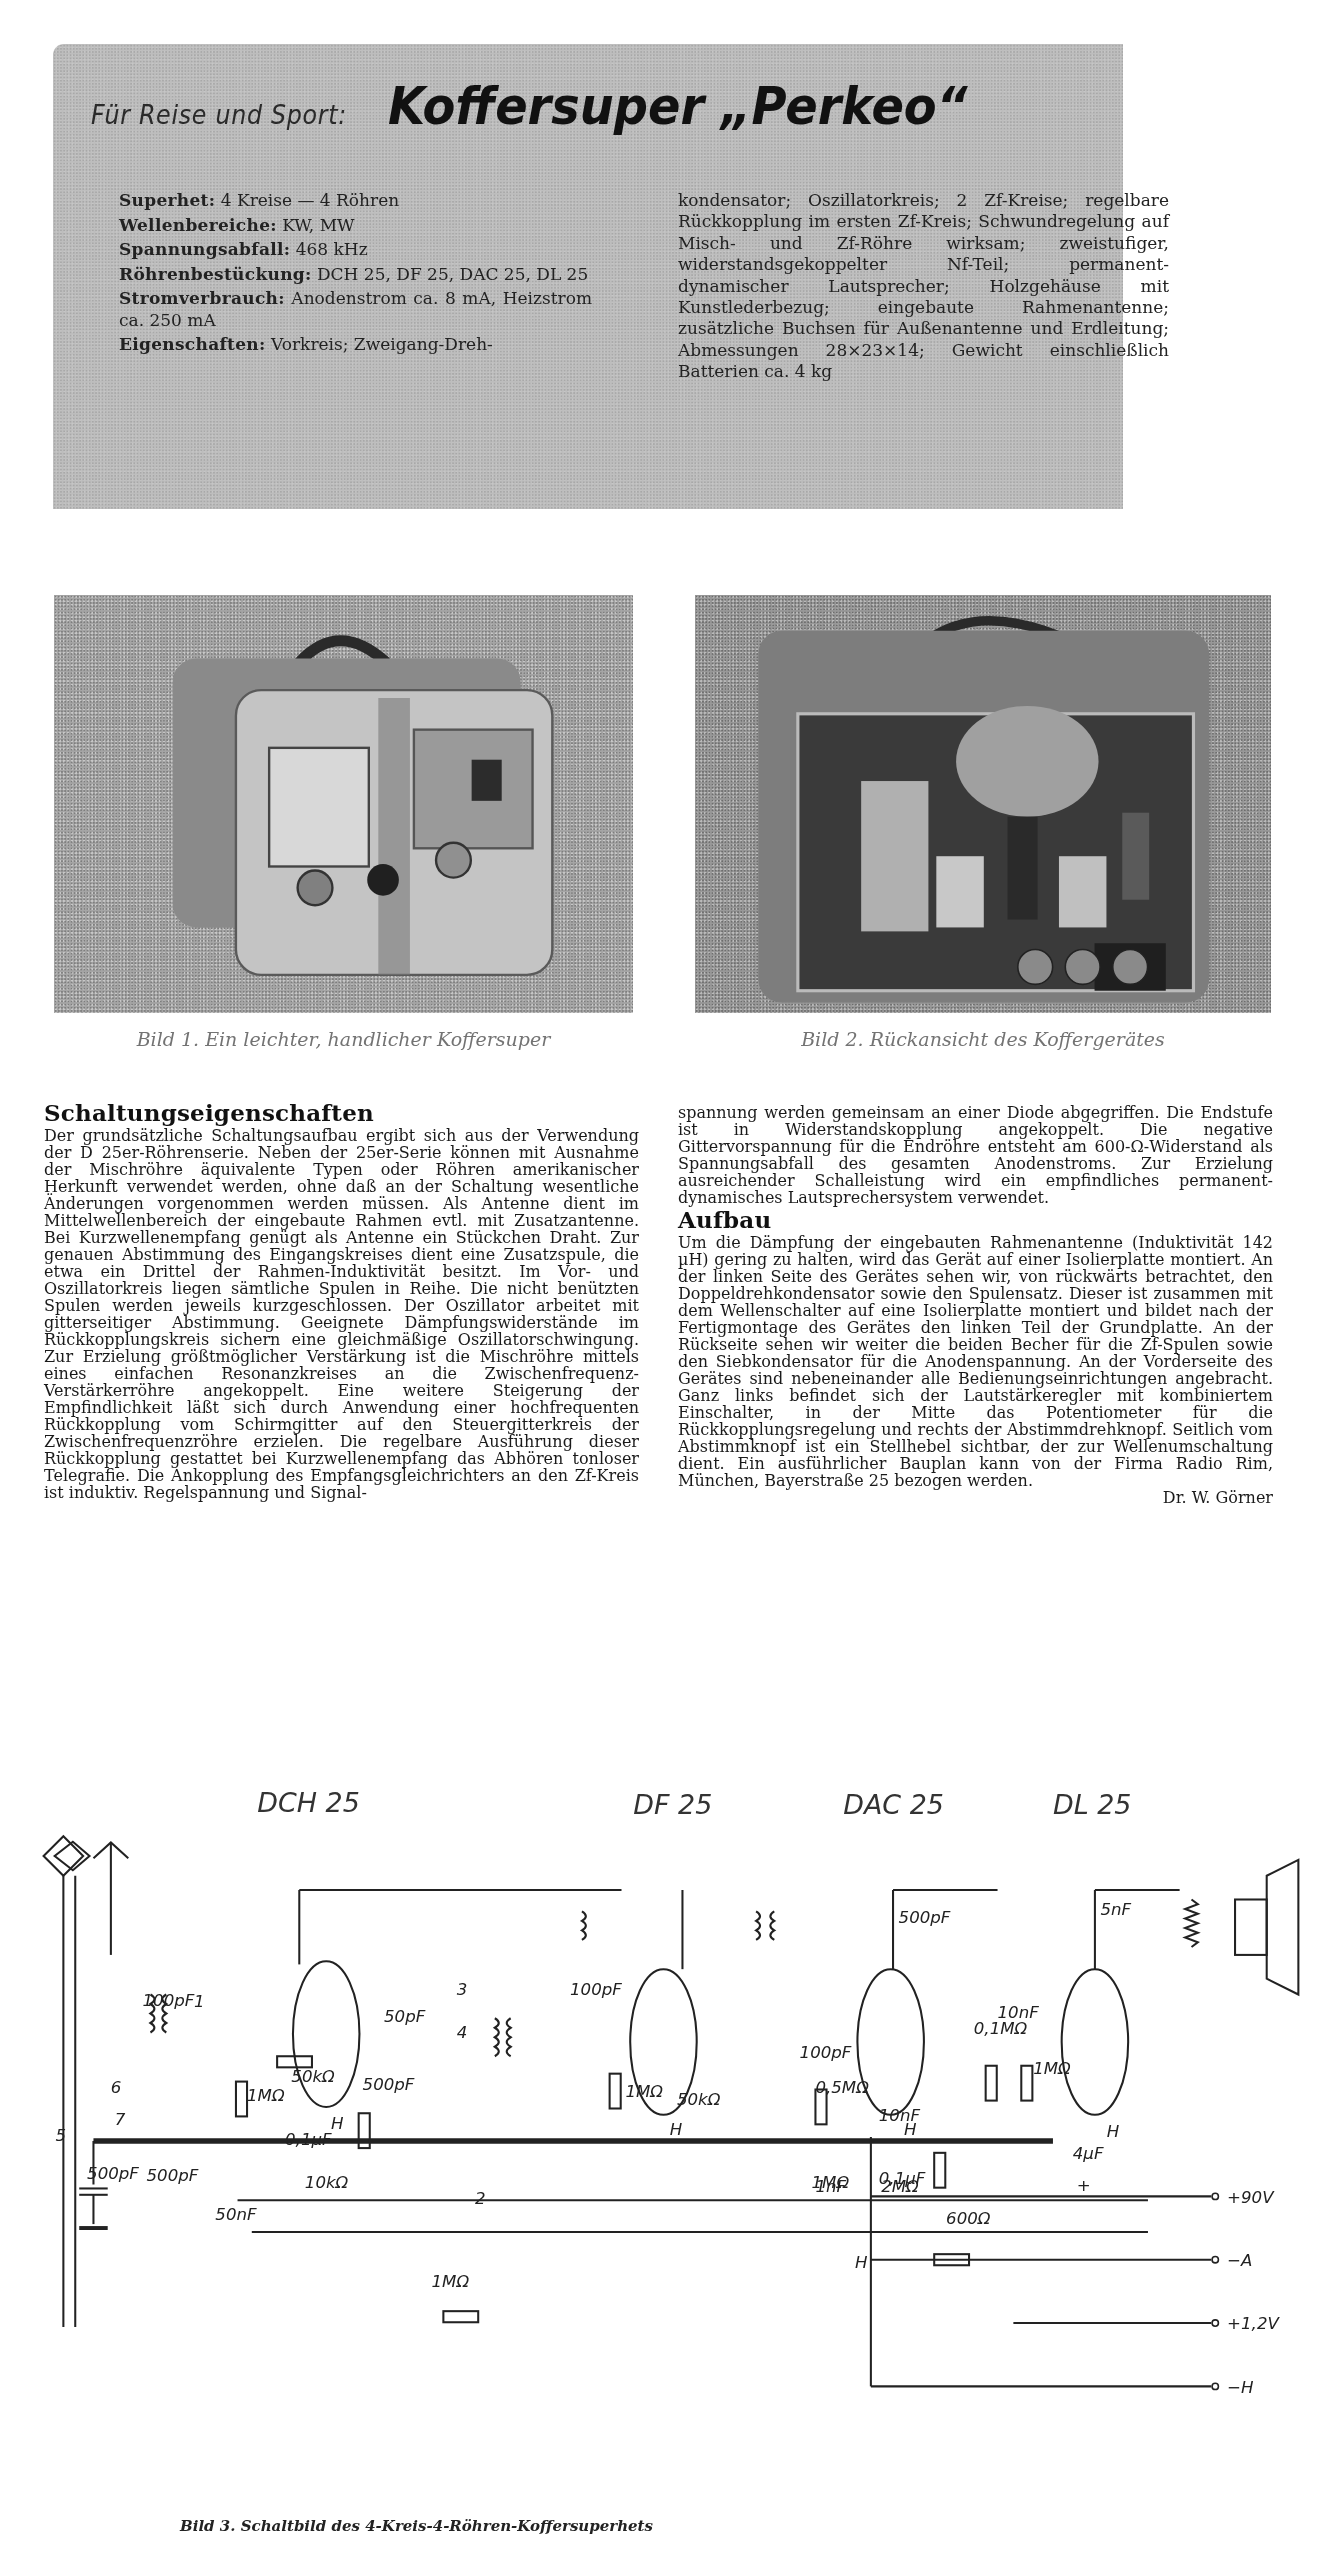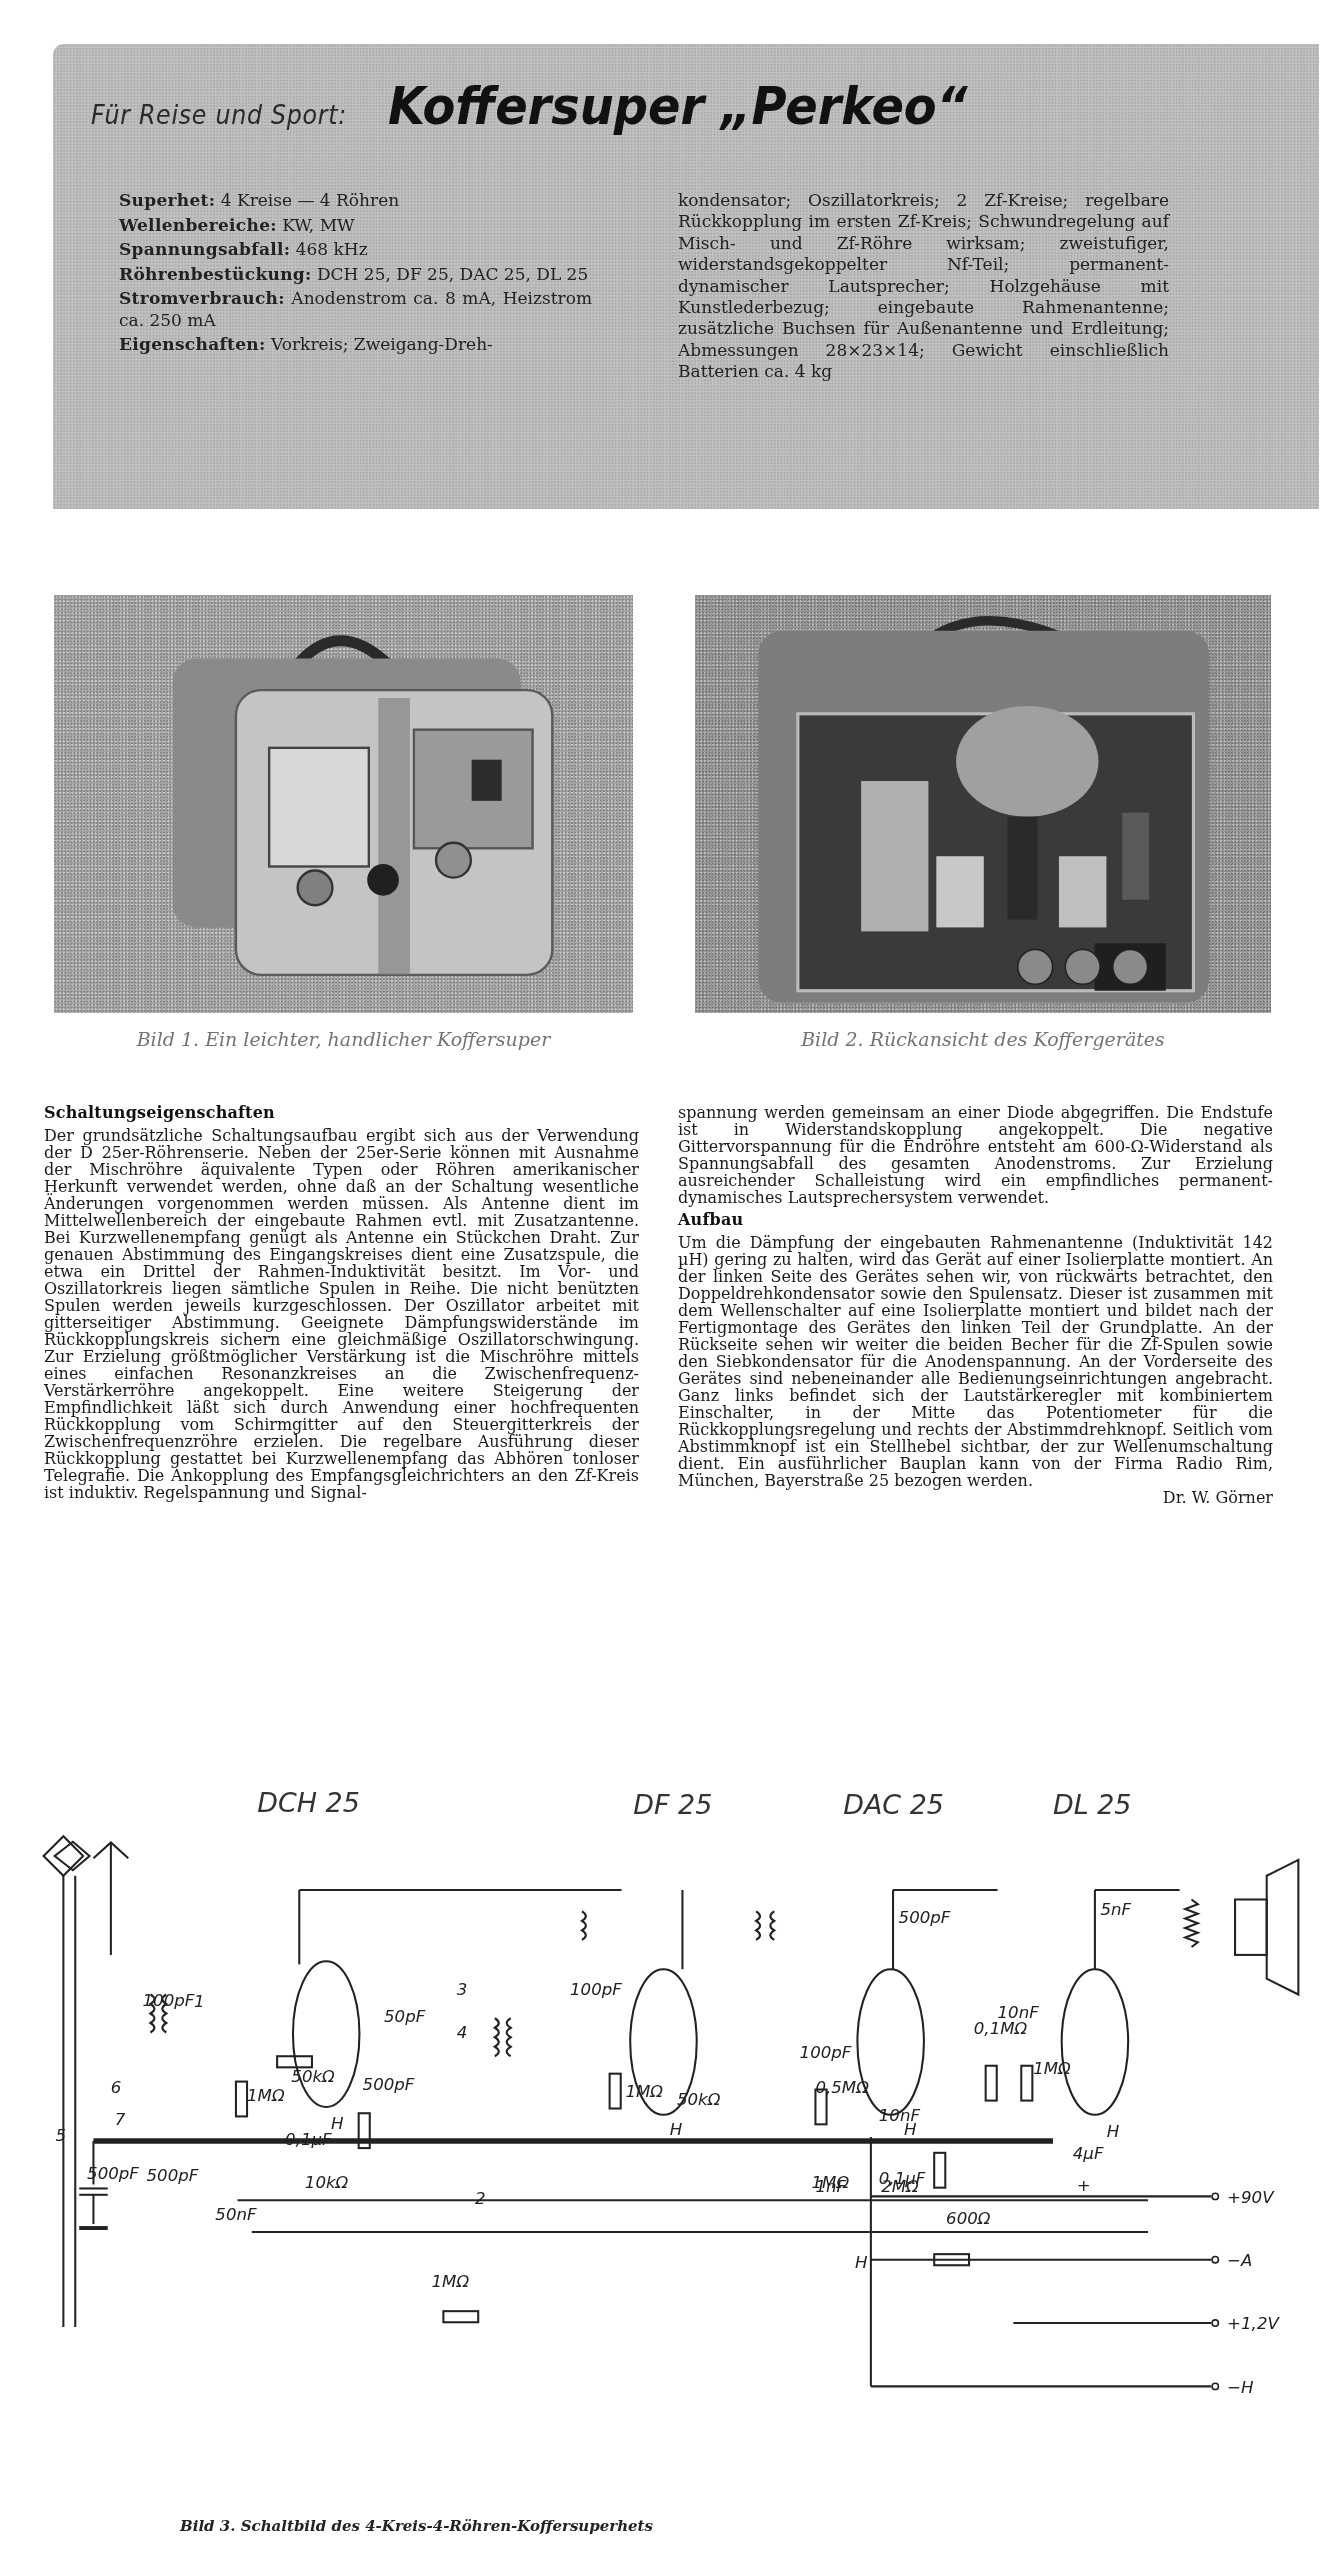--- a/index.html
+++ b/index.html
@@ -1,21 +1,21 @@
 <!DOCTYPE html>
 <html style="font-size:12.7px"><head>
 <meta charset="utf-8">
 <style>
   * { box-sizing: border-box; margin: 0; padding: 0; }
   html, body { width: 1338px; height: 2576px; background: #ffffff; overflow: hidden; }
   body { position: relative; font-family: "DejaVu Serif", serif; color: #1a1a1a; }
 
   
   .header-box {
-    position: absolute; left: 53px; top: 44px; width: 1266px; height: 465px;
+    position: absolute; left: 53px; top: 44px; width: 1070px; height: 465px;
     background: #bdbdbd;
     background-image: radial-gradient(#a8a8a8 0.6px, transparent 0.8px), radial-gradient(#cfcfcf 0.6px, transparent 0.8px);
     background-size: 3.2px 3.2px, 4px 4px; background-position: 0 0, 1.6px 1.6px;
     border-radius: 11px 0 0 0;
   }
   .header-title-row { position: absolute; left: 38px; top: 32px; display: flex; align-items: baseline; }
   .kicker { font-family: "DejaVu Sans", sans-serif; font-size: 27px; font-style: italic; letter-spacing: 0.8px; color: #2a2a2a; transform: scaleX(0.88); transform-origin: left; margin-right: -8px; }
   .main-title { font-family: "DejaVu Sans", sans-serif; font-weight: bold; font-style: italic; font-size: 52px; color: #111; transform: scaleX(0.92); transform-origin: left; letter-spacing: 0px; }
   .spec-col { position: absolute; top: 158px; font-size: 17px; line-height: 21.4px; color: #222; text-align: justify; }
   .spec-col.left { left: 119px; width: 473px; }
@@ -27,21 +27,21 @@
   .photo { position: absolute; background: #8d8d8d; overflow: hidden; }
   .photo-1 { left: 54px; top: 595px; width: 579px; height: 418px; background: #a5a5a5;
     background-image: radial-gradient(#7d7d7d 0.7px, transparent 0.9px), radial-gradient(#c8c8c8 0.7px, transparent 0.9px);
     background-size: 3.2px 3.2px, 4px 4px; }
   .photo-2 { left: 695px; top: 595px; width: 576px; height: 418px; background: #989898;
     background-image: radial-gradient(#6d6d6d 0.7px, transparent 0.9px), radial-gradient(#bcbcbc 0.7px, transparent 0.9px);
     background-size: 3.2px 3.2px, 4px 4px; }
   .caption { position: absolute; font-family: "DejaVu Serif", serif; font-style: italic; font-size: 19px; color: #737373; text-align: center; }
 
   
-  .section-heading { font-family: "DejaVu Serif", serif; font-weight: bold; font-size: 16px; letter-spacing: 0.2px; color: #111; margin-bottom: 6.3px; }
+  .section-heading { font-family: "DejaVu Serif", serif; font-weight: bold; font-size: 23px; letter-spacing: 0.2px; color: #111; margin-bottom: 6.3px; }
   .col { position: absolute; font-size: 16px; line-height: 17px; text-align: justify; color: #1a1a1a; }
   .col.left { left: 44px; top: 1104px; width: 595px; }
   .col.right { left: 678px; top: 1104px; width: 595px; }
   .col p { margin-bottom: 4.7px; hyphens: manual; }
   .author { text-align: right; margin-top: 0px; }
 
   
   .schematic { position: absolute; left: 0; top: 1757px; width: 1338px; height: 760px; }
   .schematic svg { width: 100%; height: 100%; }
   .tube-label { font-family: "DejaVu Sans", sans-serif; font-style: italic; font-size: 34px; fill: #333; }

